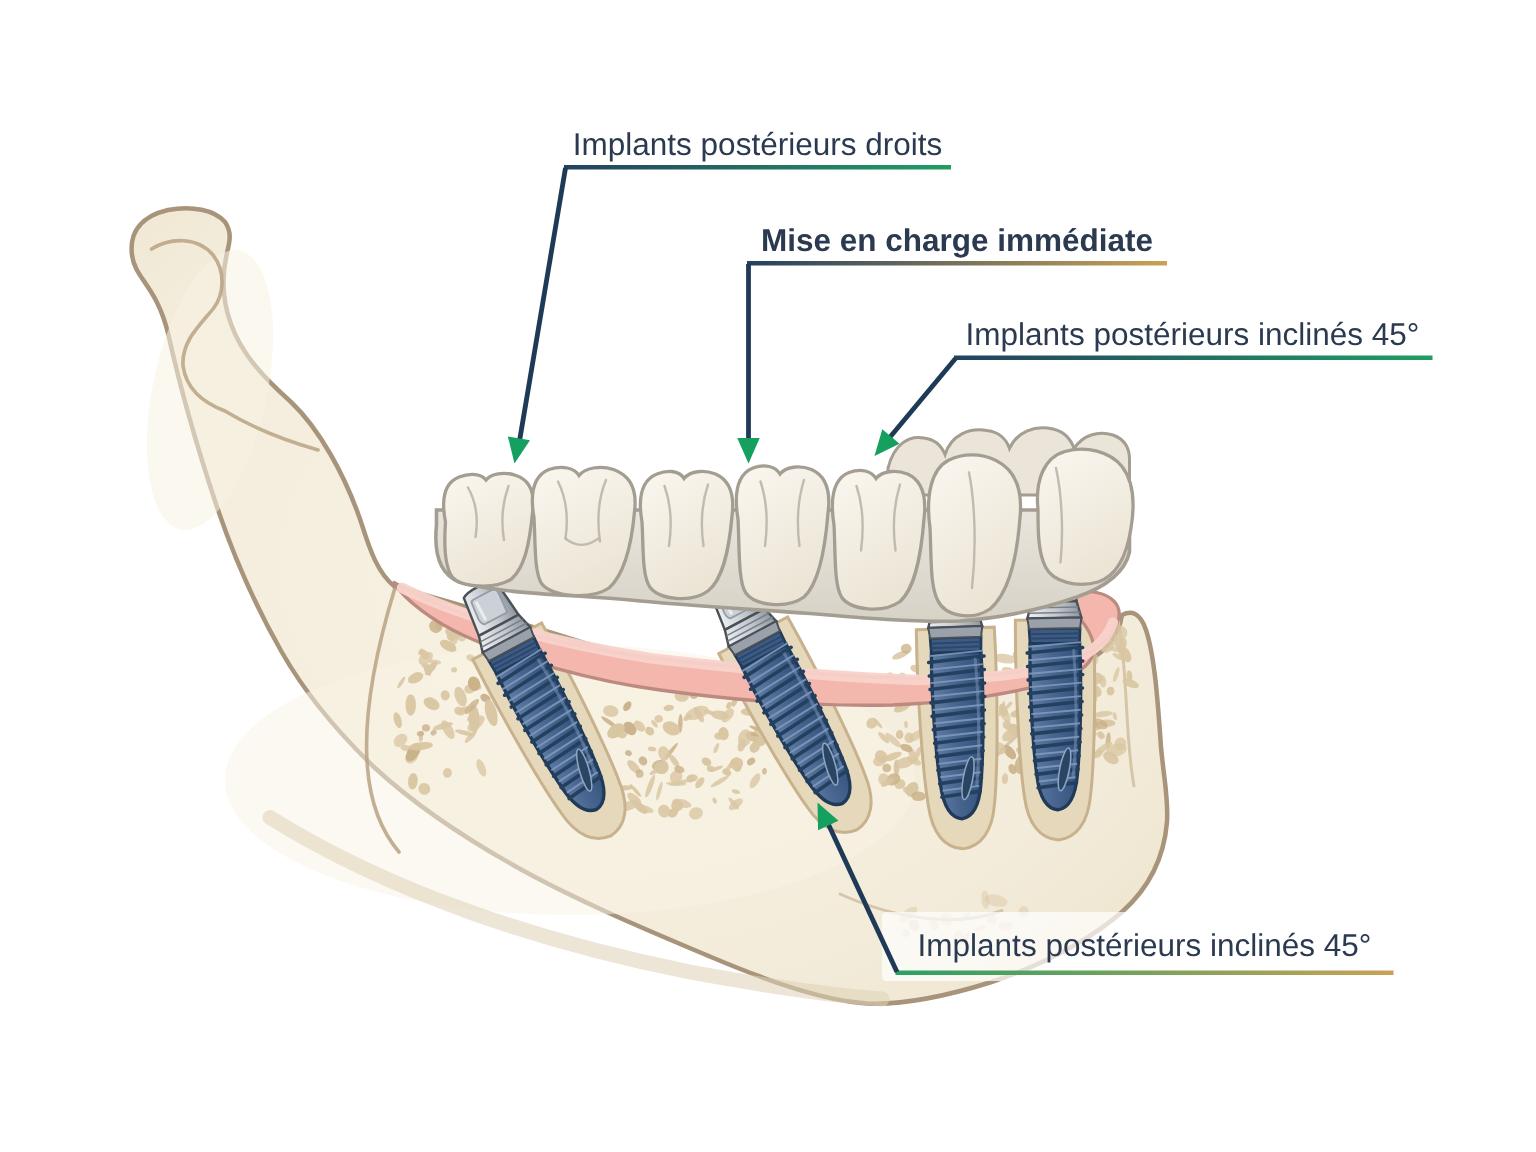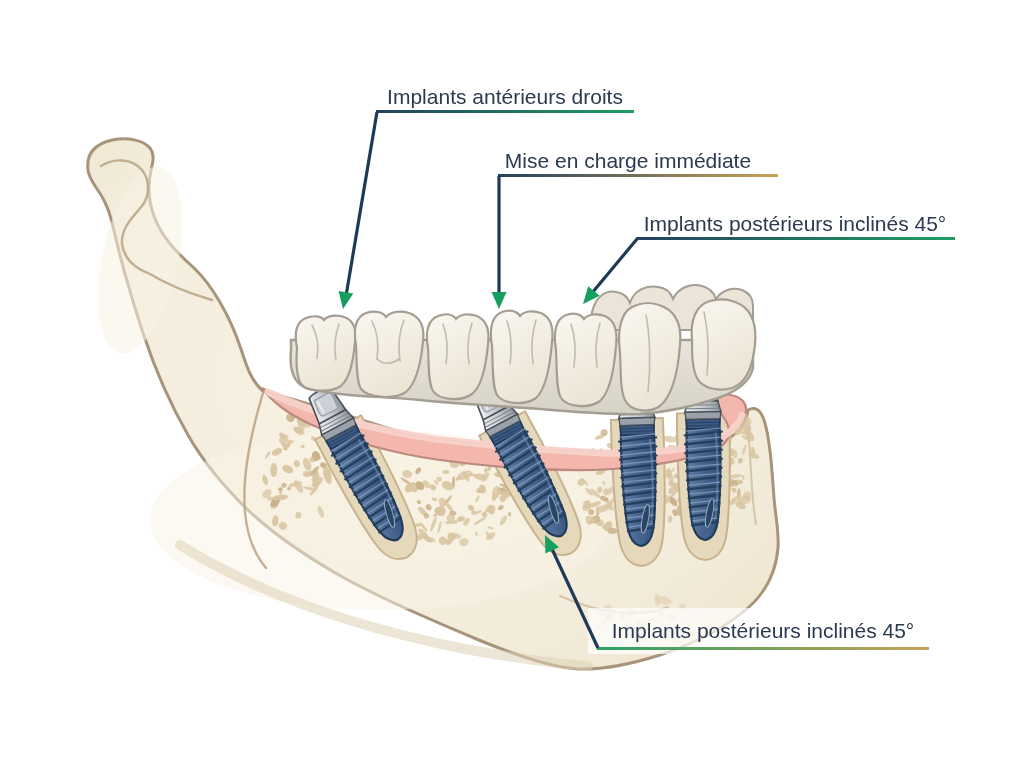--- a/index.html
+++ b/index.html
@@ -527,17 +527,17 @@
     <path class="head" transform="translate(343,309) rotate(100)" d="M 0,0 L -17,7.5 L -17,-7.5 Z"></path>
     <path class="shaft" d="M 499,176 L 499,296"></path>
     <path class="head" transform="translate(499,309) rotate(90)" d="M 0,0 L -17,7.5 L -17,-7.5 Z"></path>
     <path class="shaft" d="M 637,239 L 592,293"></path>
     <path class="head" transform="translate(583,304) rotate(130)" d="M 0,0 L -17,7.5 L -17,-7.5 Z"></path>
     <path class="shaft" d="M 598,648 L 552,549"></path>
     <path class="head" transform="translate(545,535) rotate(-115)" d="M 0,0 L -17,7.5 L -17,-7.5 Z"></path>
   </g>
 </svg>
 
-<div class="ann-label" style="left:305px;top:85px;">Implants antérieurs droits</div>
-<div class="ann-label" style="left:428px;top:149px;">Mise en charge immédiate</div>
+<div class="ann-label" style="left:305px;top:85px;">Implants postérieurs droits</div>
+<div class="ann-label" style="left:438px;top:149px;font-weight:bold;">Mise en charge immédiate</div>
 <div class="ann-label" style="left:595px;top:212px;">Implants postérieurs inclinés 45°</div>
 <div class="ann-label" style="left:563px;top:619px;">Implants postérieurs inclinés 45°</div>
 </div>
 
 </body></html>

